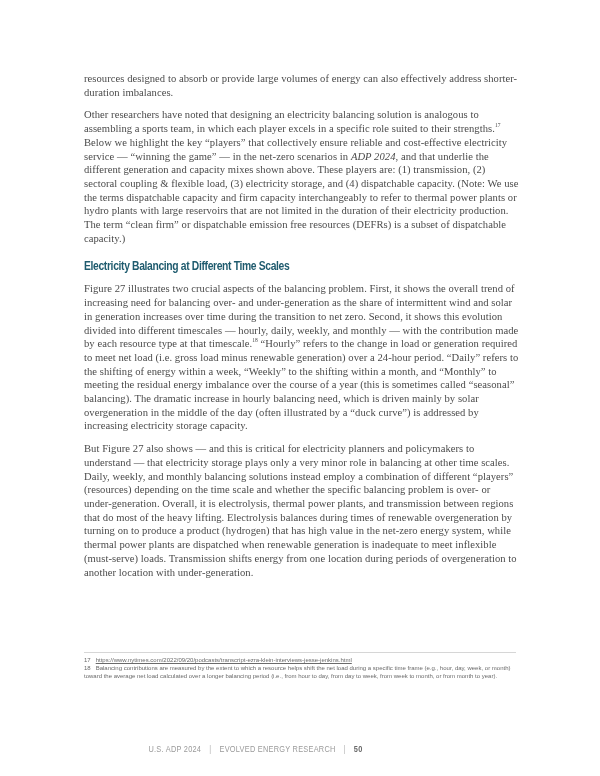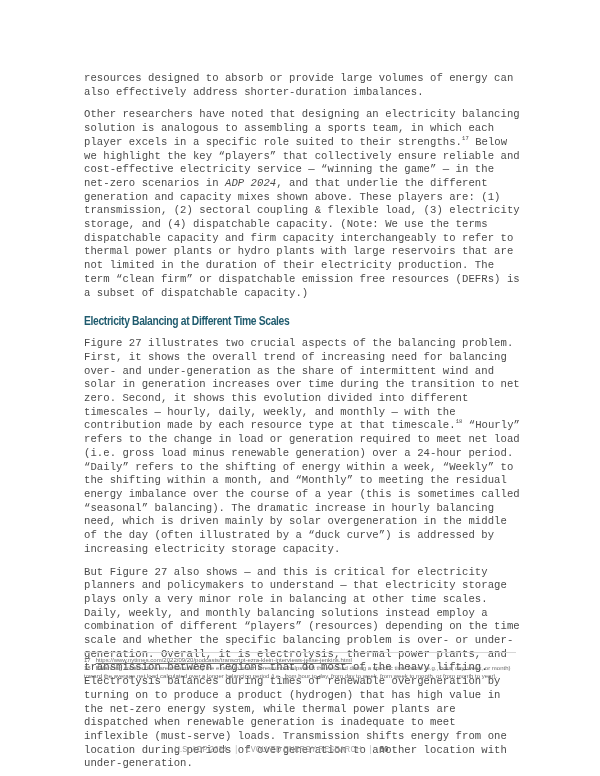--- a/index.html
+++ b/index.html
@@ -1,19 +1,19 @@
 <!DOCTYPE html>
 <html><head>
   <meta charset="utf-8">
   <style>
     html, body { margin: 0; padding: 0; background: #ffffff; }
     body { width: 600px; height: 776px; position: relative; overflow: hidden; }
     .page { position: absolute; left: 84px; top: 72px; width: 436px; }
     .para {
-      font-family: Liberation Mono, monospace;
+      font-family: Liberation Serif, serif;
       font-size: 10.6px;
       line-height: 13.7px;
       color: #4a4a4a;
       margin: 0 0 9px 0;
       letter-spacing: 0.05px;
     }
     .para sup { font-size: 5.5px; vertical-align: super; line-height: 0; }
     .heading {
       font-family: "Liberation Sans", sans-serif;
       font-weight: bold;
@@ -36,21 +36,20 @@
     }
     .fn .num { margin-right: 5px; }
     .fn a { color: #6a6a6a; text-decoration: underline; }
     .footer {
       position: absolute; top: 744px; left: 0; width: 512px;
       text-align: center;
       font-family: "Liberation Sans", sans-serif;
       font-size: 9px;
       color: #9a9a9a;
       letter-spacing: 0.3px;
-      margin-left: 26px;
     }
     .footer .inner { display: inline-block; transform: scaleX(0.82); }
     .footer .sep { margin: 0 7px; color: #b5b5b5; }
     .footer .pg { color: #6a6a6a; font-weight: bold; }
   </style>
 </head>
 <body>
 
 <div class="page">
   <p class="para">resources designed to absorb or provide large volumes of energy can also effectively address shorter-duration imbalances.</p>

